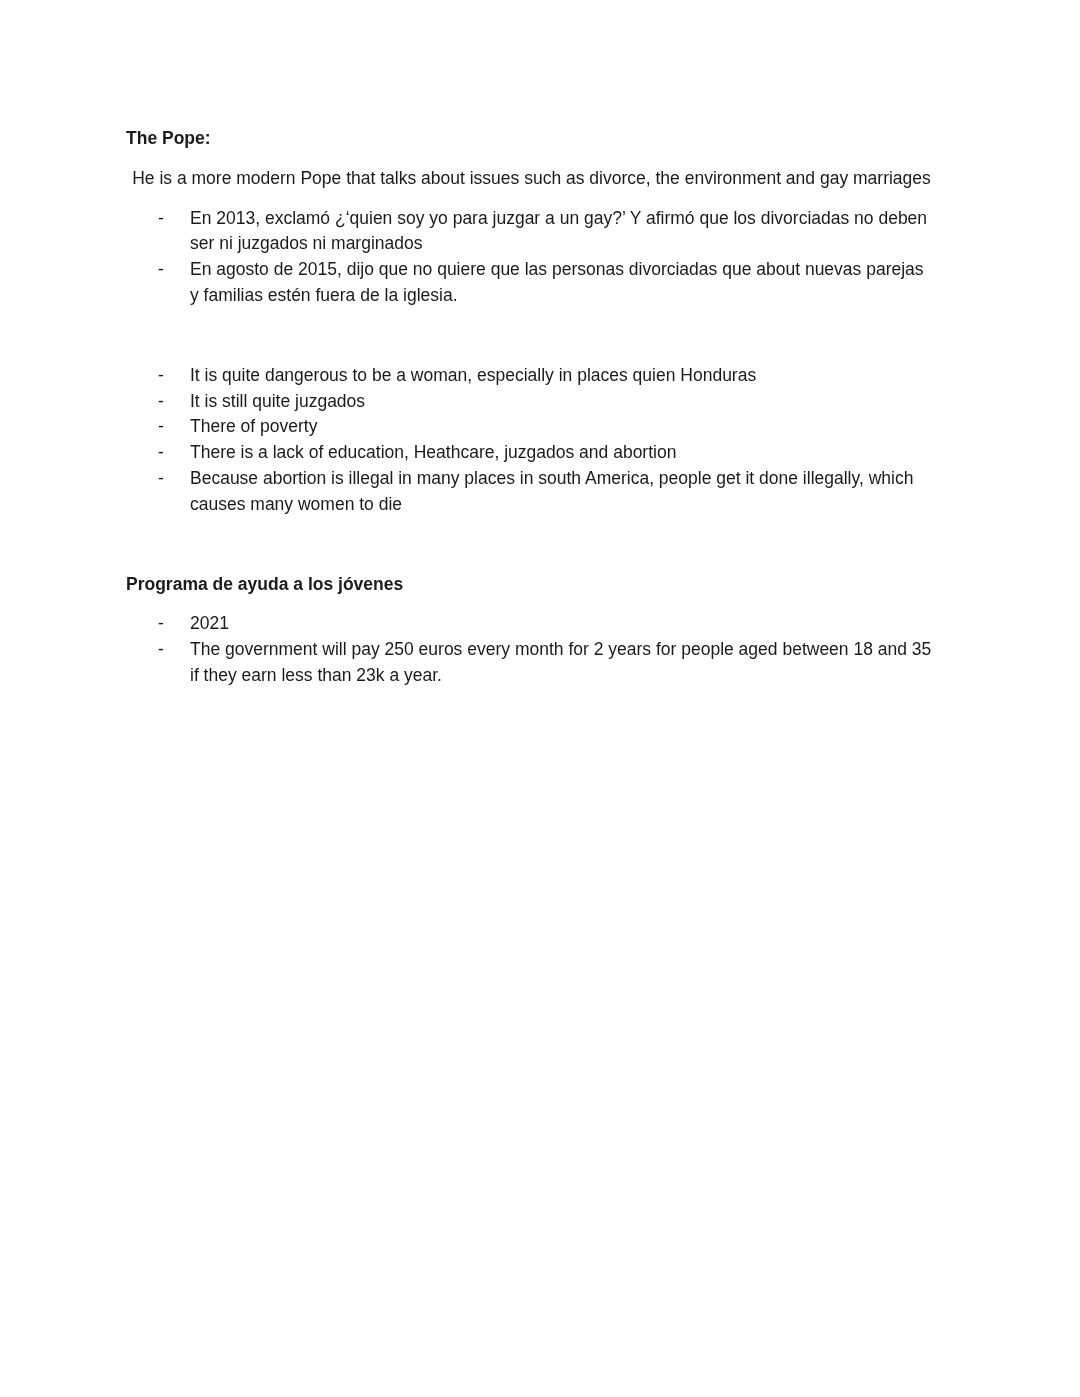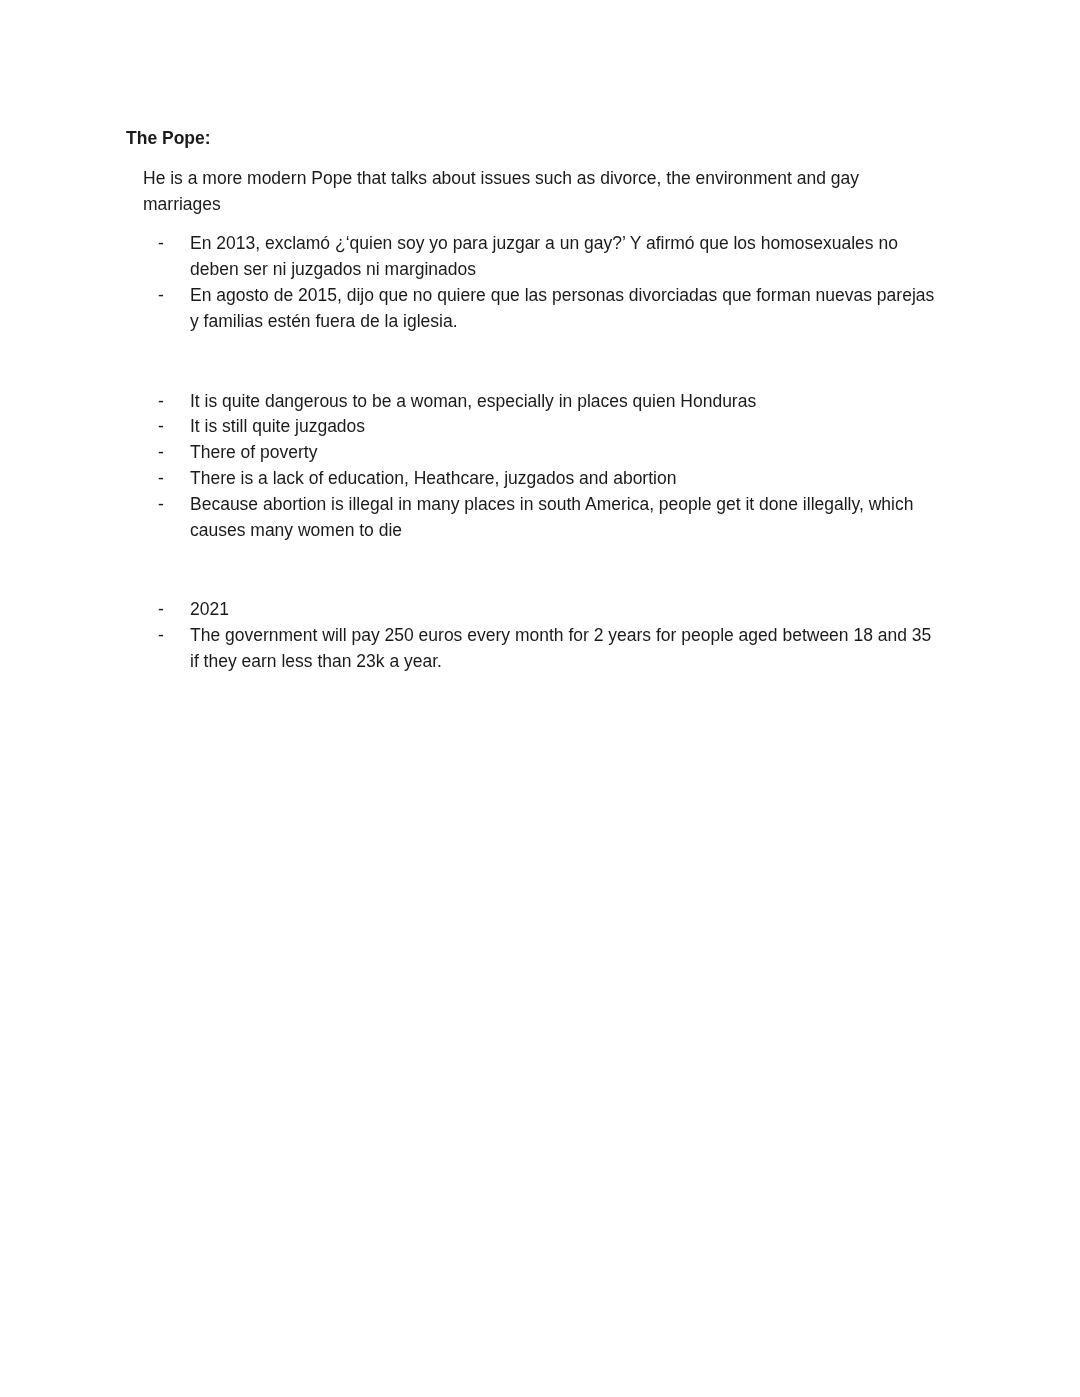--- a/index.html
+++ b/index.html
@@ -17,21 +17,22 @@
     font-size: 17.5px;
     line-height: 25.8px;
     color: #1b1b1b;
     overflow: hidden;
   }
   .heading {
     font-weight: 700;
     margin: 0 0 14px 0;
   }
   .para {
-    margin: 0 0 14px 17px;
+    margin: 0 0 14px 0;
+    text-align: center;
   }
   .list {
     margin: 0 0 14px 0;
   }
   .li {
     display: flex;
     align-items: flex-start;
   }
   .li .marker {
     flex: 0 0 32px;
@@ -49,25 +50,25 @@
 <body>
 
 <div class="page">
 
   <div class="section">
     <p class="heading">The Pope:</p>
     <p class="para">He is a more modern Pope that talks about issues such as divorce, the environment and gay marriages</p>
     <div class="list">
       <div class="li">
         <span class="marker">-</span>
-        <span class="li-text">En 2013, exclamó ¿‘quien soy yo para juzgar a un gay?’ Y afirmó que los homosexuales no deben ser ni juzgados ni marginados</span>
+        <span class="li-text">En 2013, exclamó ¿‘quien soy yo para juzgar a un gay?’ Y afirmó que los divorciadas no deben ser ni juzgados ni marginados</span>
       </div>
       <div class="li">
         <span class="marker">-</span>
-        <span class="li-text">En agosto de 2015, dijo que no quiere que las personas divorciadas que forman nuevas parejas y familias estén fuera de la iglesia.</span>
+        <span class="li-text">En agosto de 2015, dijo que no quiere que las personas divorciadas que about nuevas parejas y familias estén fuera de la iglesia.</span>
       </div>
     </div>
   </div>
 
   <div class="section-gap"></div>
 
   <div class="section">
     <div class="list">
       <div class="li">
         <span class="marker">-</span>
@@ -88,20 +89,21 @@
       <div class="li">
         <span class="marker">-</span>
         <span class="li-text">Because abortion is illegal in many places in south America, people get it done illegally, which causes many women to die</span>
       </div>
     </div>
   </div>
 
   <div class="section-gap"></div>
 
   <div class="section">
+    <p class="heading">Programa de ayuda a los jóvenes</p>
     <div class="list">
       <div class="li">
         <span class="marker">-</span>
         <span class="li-text">2021</span>
       </div>
       <div class="li">
         <span class="marker">-</span>
         <span class="li-text">The government will pay 250 euros every month for 2 years for people aged between 18 and 35 if they earn less than 23k a year.</span>
       </div>
     </div>

